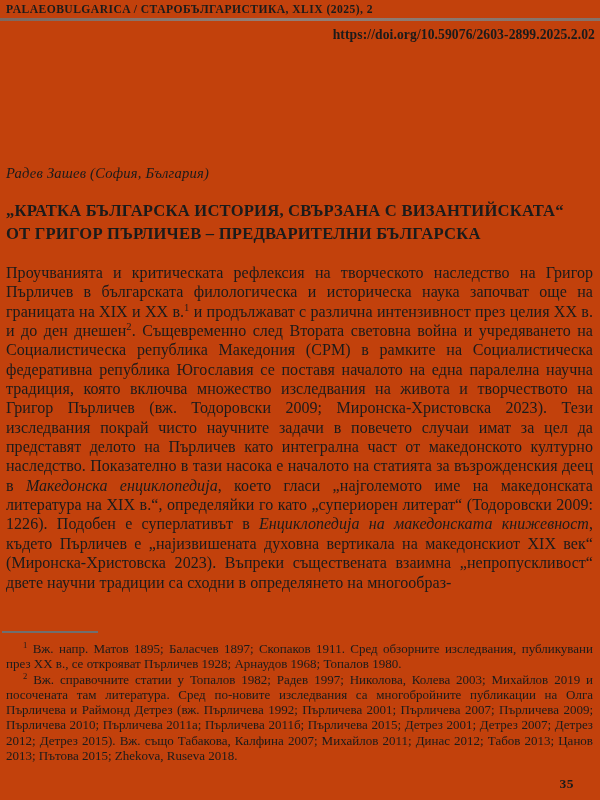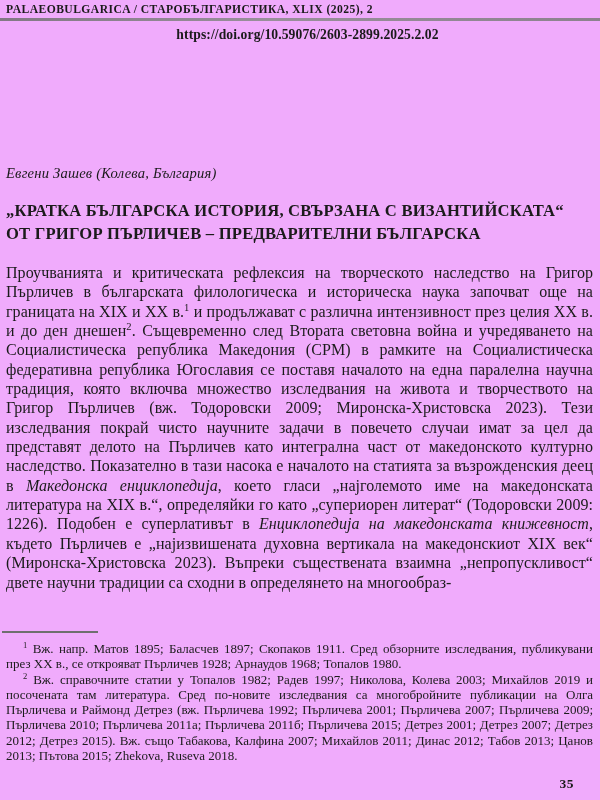--- a/index.html
+++ b/index.html
@@ -1,21 +1,21 @@
 <!DOCTYPE html>
 <html lang="bg"><head>
 <meta charset="utf-8">
 <style>
   html, body { margin: 0; padding: 0; background: #e8e8e8; }
   .page {
     position: relative;
     width: 600px;
     height: 800px;
     margin: 0 auto;
-    background: #f0abfc;
+    background: #c2410c;
     color: #1b1b1b;
     font-family: "Liberation Serif", "DejaVu Serif", serif;
     overflow: hidden;
     box-sizing: border-box;
   }
   .journal-line {
     position: absolute;
     top: 3px; left: 6px; right: 6px;
     font-size: 11.6px;
     font-weight: bold;
@@ -25,21 +25,21 @@
   .header-rule {
     position: absolute;
     top: 18px; left: 0; right: 0;
     height: 3px;
     background: linear-gradient(to right, #6f6f6f 0%, #8a8a8a 45%, #7a7a7a 100%);
     opacity: 0.85;
   }
   .doi-line {
     position: absolute;
     top: 27px; left: 20px; right: 5px;
-    text-align: center;
+    text-align: right;
     font-size: 13.6px;
     font-weight: bold;
     letter-spacing: 0.1px;
   }
   .author-line {
     position: absolute;
     top: 165px; left: 6px; right: 6px;
     font-style: italic;
     font-size: 14.6px;
     letter-spacing: 0.2px;
@@ -89,21 +89,21 @@
 <body>
 
 <div class="page">
 
   <div class="journal-line">PALAEOBULGARICA / СТАРОБЪЛГАРИСТИКА, XLIX (2025), 2</div>
 
   <div class="header-rule"></div>
 
   <div class="doi-line">https://doi.org/10.59076/2603-2899.2025.2.02</div>
 
-  <div class="author-line">Евгени Зашев (Колева, България)</div>
+  <div class="author-line">Радев Зашев (София, България)</div>
 
   <div class="article-title">
     <div>„КРАТКА БЪЛГАРСКА ИСТОРИЯ, СВЪРЗАНА С ВИЗАНТИЙСКАТА“</div>
     <div>ОТ ГРИГОР ПЪРЛИЧЕВ – ПРЕДВАРИТЕЛНИ БЪЛГАРСКА</div>
   </div>
 
   <div class="body-text"><span>Проучванията и критическата рефлексия на творческото наследство на Григор Пърличев в българската филологическа и историческа наука започват още на границата на XIX и XX в.</span><sup>1</sup><span> и продължават с различна интензивност през целия XX в. и до ден днешен</span><sup>2</sup><span>. Същевременно след Втората световна война и учредяването на Социалистическа република Македония (СРМ) в рамките на Социалистическа федеративна република Югославия се поставя началото на една паралелна научна традиция, която включва множество изследвания на живота и творчеството на Григор Пърличев (вж. Тодоровски 2009; Миронска-Христовска 2023). Тези изследвания покрай чисто научните задачи в повечето случаи имат за цел да представят делото на Пърличев като интегрална част от македонското културно наследство. Показателно в тази насока е началото на статията за възрожденския деец в </span><span class="it">Македонска енциклопедија</span><span>, което гласи „најголемото име на македонската литература на XIX в.“, определяйки го като „супериорен литерат“ (Тодоровски 2009: 1226). Подобен е суперлативът в </span><span class="it">Енциклопедија на македонската книжевност</span><span>, където Пърличев е „најизвишената духовна вертикала на македонскиот XIX век“ (Миронска-Христовска 2023). Въпреки съществената взаимна „непропускливост“ двете научни традиции са сходни в определянето на многообраз-</span></div>
 
   <div class="footnote-rule"></div>
 

